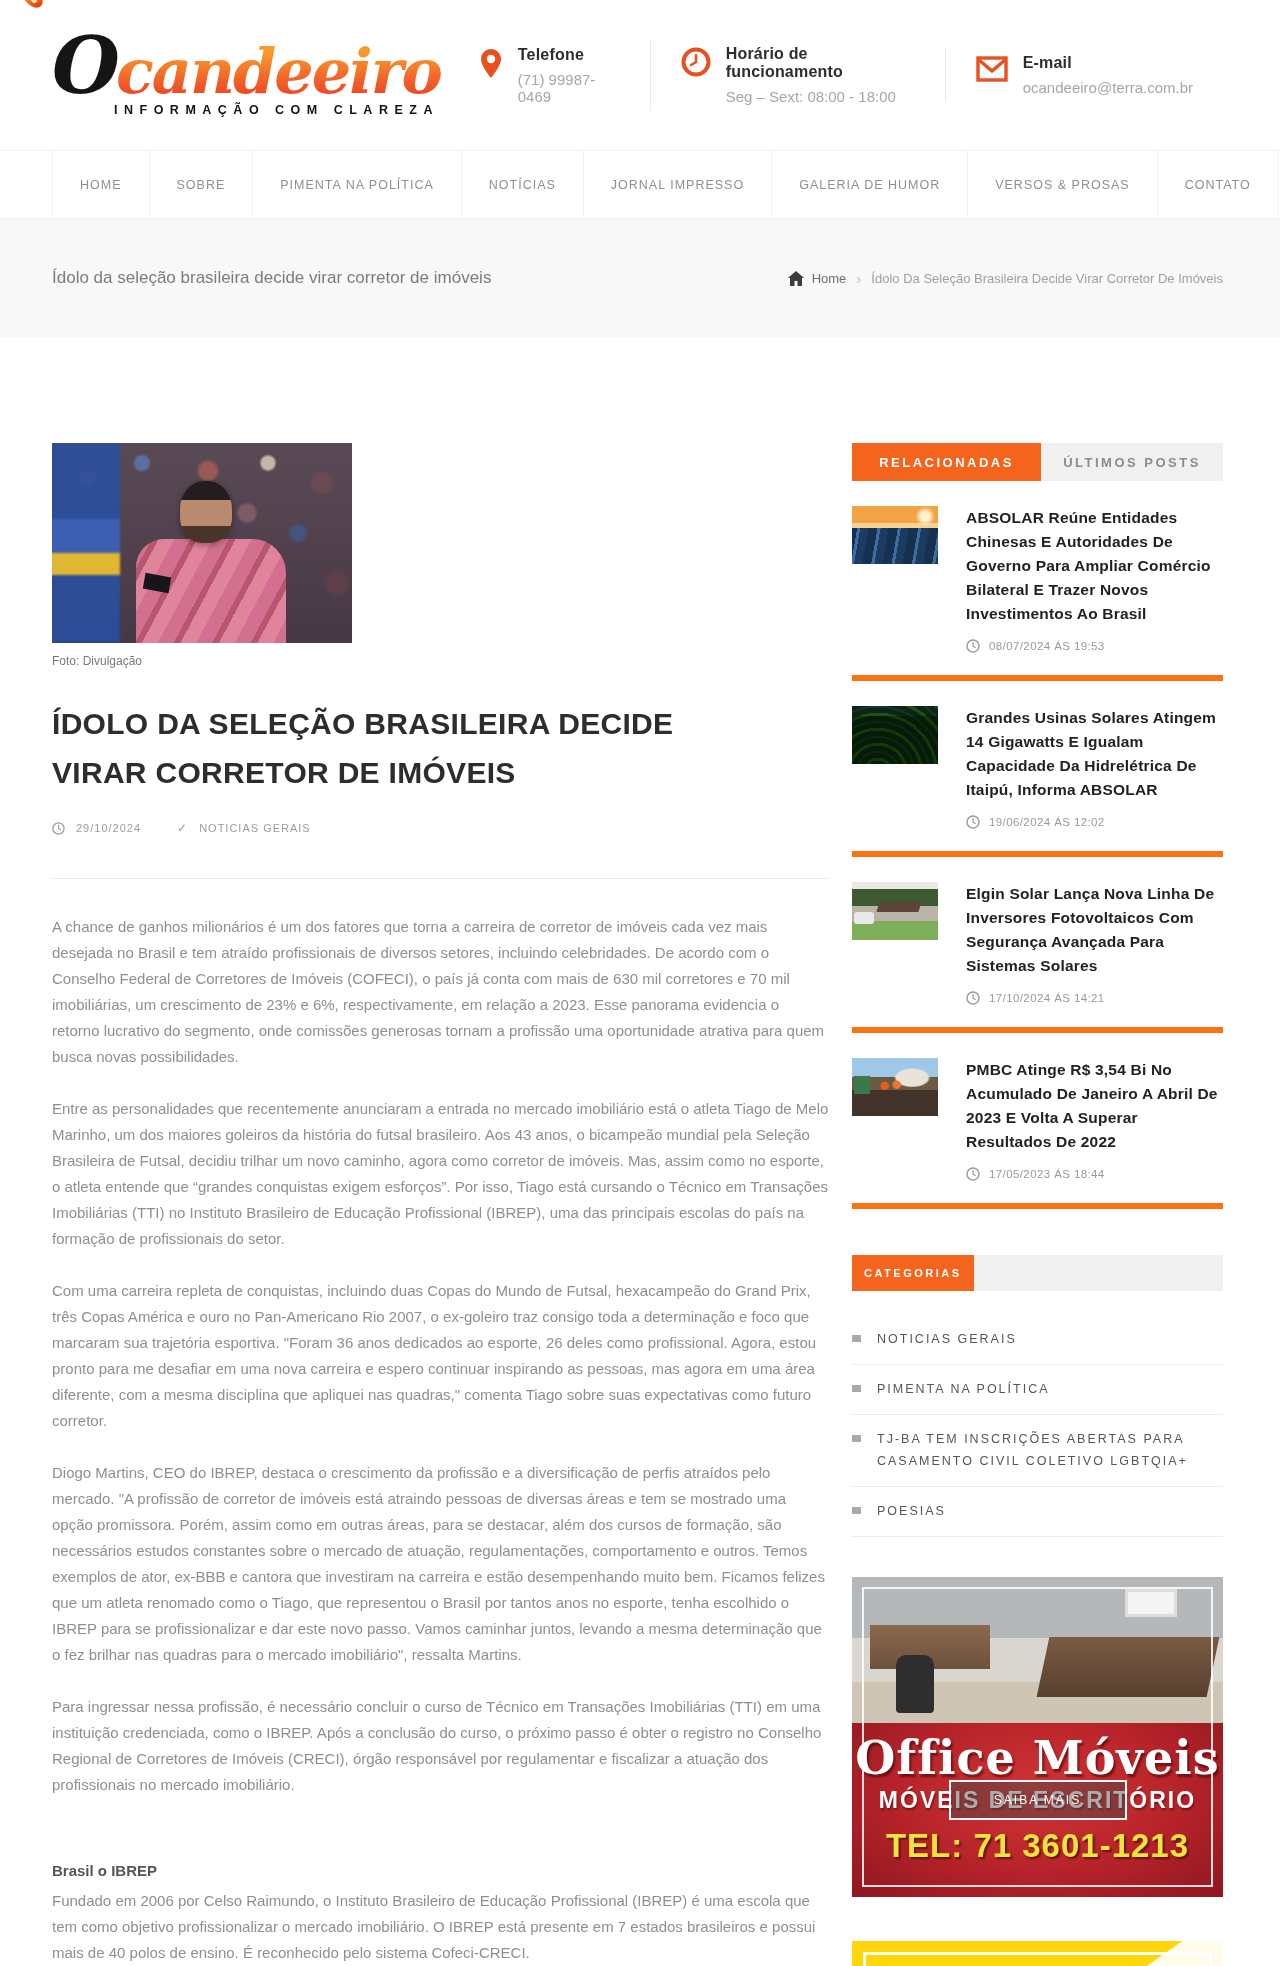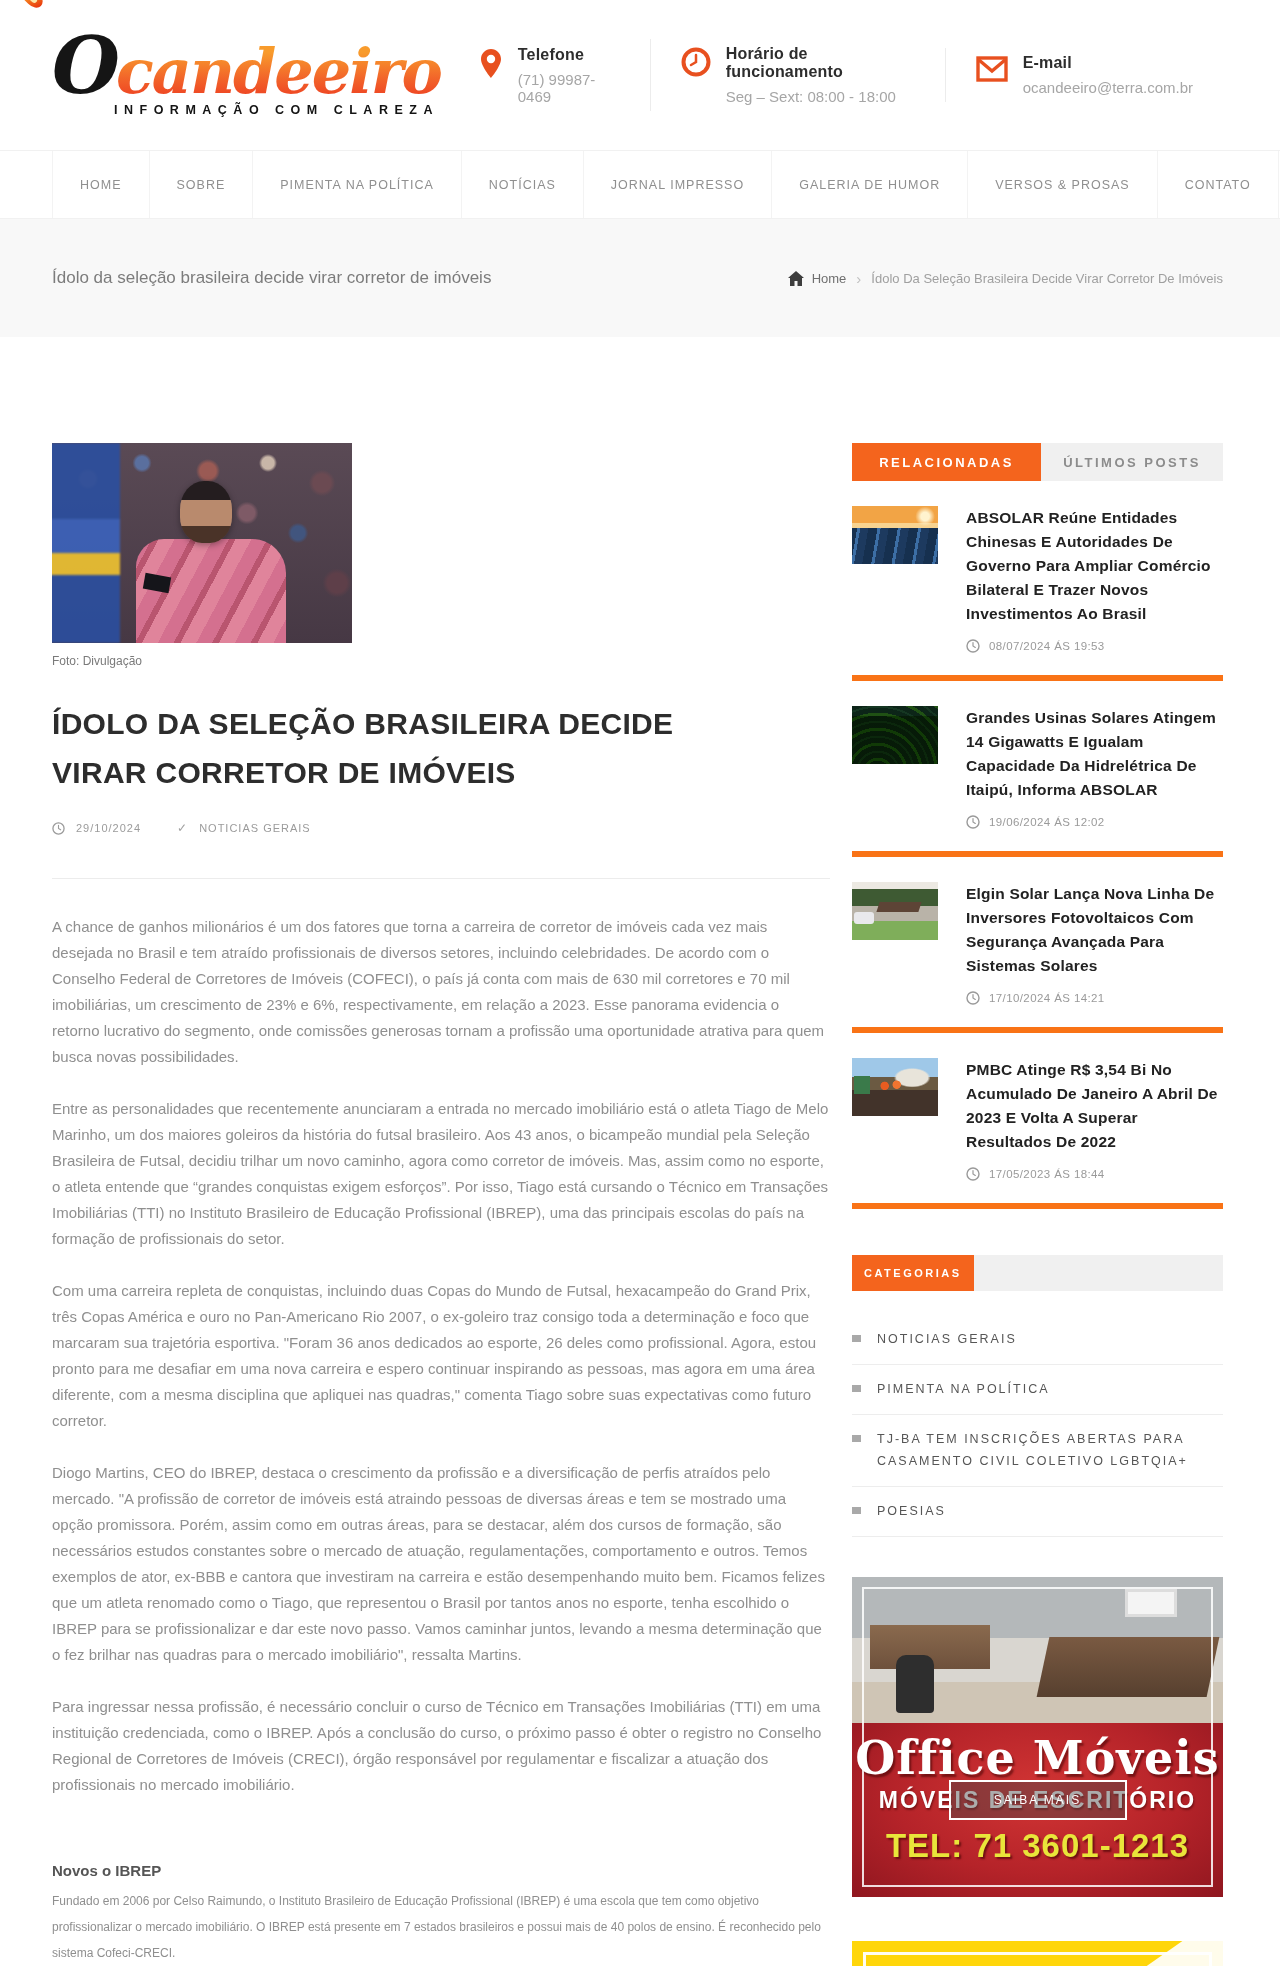--- a/index.html
+++ b/index.html
@@ -67,21 +67,21 @@
   .article-title { max-width:660px; margin-top:31px; font-size:30px; font-weight:bold; letter-spacing:0.3px; line-height:49px; color:#2d2d2d; }
   .meta { display:flex; align-items:center; gap:36px; margin-top:24px; font-size:11px; letter-spacing:1px; color:#9b9b9b; }
   .meta-item { display:flex; align-items:center; gap:11px; }
   .meta-item.cat { cursor:pointer; }
   .check-glyph { font-size:12px; color:#a2a2a2; }
   .article-divider { border:none; border-top:1px solid #ececec; margin-top:43px; }
   .body-text { margin-top:35px; }
   .body-text p { font-size:15px; line-height:26px; color:#8f8f8f; margin-bottom:26px; }
   .about { margin-top:64px; }
   .about-heading { font-size:15px; font-weight:bold; color:#555; margin-bottom:9px; }
-  .about p { font-size:12px; line-height:26px; color:#8f8f8f; }
+  .about p { font-size:15px; line-height:26px; color:#8f8f8f; }
   
   .tabs { display:flex; height:38px; }
   .tab { display:flex; align-items:center; justify-content:center; font-size:13px; font-weight:bold; letter-spacing:2.5px; cursor:pointer; }
   .tab.active { width:189px; background:#f4641d; color:#fff; }
   .tab.inactive { flex:1; background:#f0f0f0; color:#8c8c8c; }
   .post { display:flex; gap:28px; padding:25px 0 22px; border-bottom:6px solid #f97316; cursor:pointer; }
   .post:last-of-type { border-bottom:none; }
   .thumb { width:86px; height:58px; flex:none; }
   .thumb.t1 { background:
       radial-gradient(circle 14px at 85% 18%, #fff3cf 0 30%, transparent 70%),
@@ -239,21 +239,21 @@
 
     <hr class="article-divider">
 
     <div class="body-text">
       <p>A chance de ganhos milionários é um dos fatores que torna a carreira de corretor de imóveis cada vez mais desejada no Brasil e tem atraído profissionais de diversos setores, incluindo celebridades. De acordo com o Conselho Federal de Corretores de Imóveis (COFECI), o país já conta com mais de 630 mil corretores e 70 mil imobiliárias, um crescimento de 23% e 6%, respectivamente, em relação a 2023. Esse panorama evidencia o retorno lucrativo do segmento, onde comissões generosas tornam a profissão uma oportunidade atrativa para quem busca novas possibilidades.</p>
       <p>Entre as personalidades que recentemente anunciaram a entrada no mercado imobiliário está o atleta Tiago de Melo Marinho, um dos maiores goleiros da história do futsal brasileiro. Aos 43 anos, o bicampeão mundial pela Seleção Brasileira de Futsal, decidiu trilhar um novo caminho, agora como corretor de imóveis. Mas, assim como no esporte, o atleta entende que “grandes conquistas exigem esforços”. Por isso, Tiago está cursando o Técnico em Transações Imobiliárias (TTI) no Instituto Brasileiro de Educação Profissional (IBREP), uma das principais escolas do país na formação de profissionais do setor.</p>
       <p>Com uma carreira repleta de conquistas, incluindo duas Copas do Mundo de Futsal, hexacampeão do Grand Prix, três Copas América e ouro no Pan-Americano Rio 2007, o ex-goleiro traz consigo toda a determinação e foco que marcaram sua trajetória esportiva. "Foram 36 anos dedicados ao esporte, 26 deles como profissional. Agora, estou pronto para me desafiar em uma nova carreira e espero continuar inspirando as pessoas, mas agora em uma área diferente, com a mesma disciplina que apliquei nas quadras," comenta Tiago sobre suas expectativas como futuro corretor.</p>
       <p>Diogo Martins, CEO do IBREP, destaca o crescimento da profissão e a diversificação de perfis atraídos pelo mercado. "A profissão de corretor de imóveis está atraindo pessoas de diversas áreas e tem se mostrado uma opção promissora. Porém, assim como em outras áreas, para se destacar, além dos cursos de formação, são necessários estudos constantes sobre o mercado de atuação, regulamentações, comportamento e outros. Temos exemplos de ator, ex-BBB e cantora que investiram na carreira e estão desempenhando muito bem. Ficamos felizes que um atleta renomado como o Tiago, que representou o Brasil por tantos anos no esporte, tenha escolhido o IBREP para se profissionalizar e dar este novo passo. Vamos caminhar juntos, levando a mesma determinação que o fez brilhar nas quadras para o mercado imobiliário", ressalta Martins.</p>
       <p>Para ingressar nessa profissão, é necessário concluir o curso de Técnico em Transações Imobiliárias (TTI) em uma instituição credenciada, como o IBREP. Após a conclusão do curso, o próximo passo é obter o registro no Conselho Regional de Corretores de Imóveis (CRECI), órgão responsável por regulamentar e fiscalizar a atuação dos profissionais no mercado imobiliário.</p>
       <div class="about">
-        <div class="about-heading">Novos o IBREP</div>
+        <div class="about-heading">Brasil o IBREP</div>
         <p>Fundado em 2006 por Celso Raimundo, o Instituto Brasileiro de Educação Profissional (IBREP) é uma escola que tem como objetivo profissionalizar o mercado imobiliário. O IBREP está presente em 7 estados brasileiros e possui mais de 40 polos de ensino. É reconhecido pelo sistema Cofeci-CRECI.</p>
       </div>
     </div>
   </div>
 
   <aside class="side">
     <div class="tabs">
       <div class="tab active">RELACIONADAS</div>
       <div class="tab inactive">ÚLTIMOS POSTS</div>
     </div>

